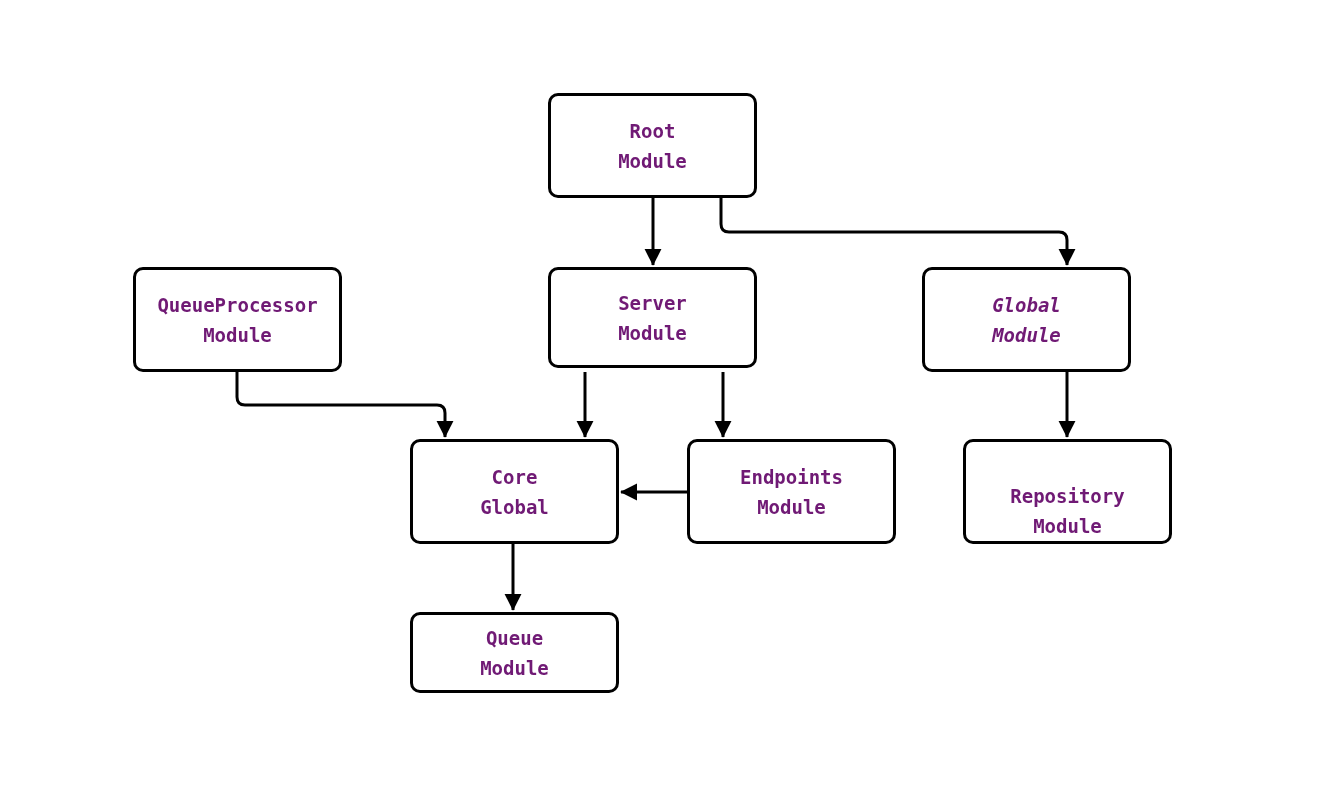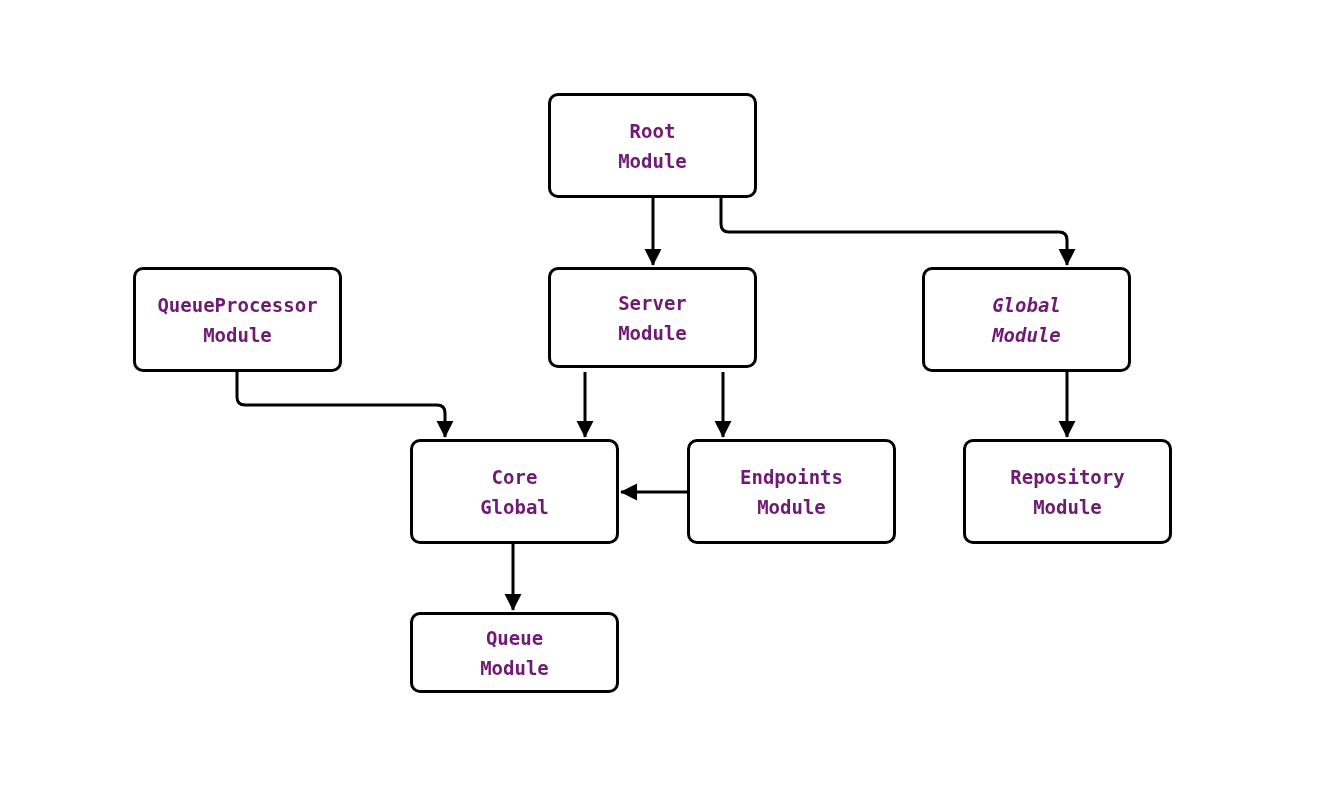--- a/index.html
+++ b/index.html
@@ -89,21 +89,21 @@
 Module</span>
     </div>
       <div class="node" style="left: 410px; top: 439px; width: 209px; height: 105px;">
       <span class="node-label">Core
 Global</span>
     </div>
       <div class="node" style="left: 687px; top: 439px; width: 209px; height: 105px;">
       <span class="node-label">Endpoints
 Module</span>
     </div>
-      <div class="node" style="left: 963px; top: 439px; width: 209px; height: 105px;">
+      <div class="node" style="left: 963px; top: 439px; width: 209px; height: 105px; align-items: flex-end;">
       <span class="node-label">Repository
 Module</span>
     </div>
       <div class="node" style="left: 410px; top: 612px; width: 209px; height: 81px;">
       <span class="node-label">Queue
 Module</span>
     </div>
     </div>
 
 </div>

